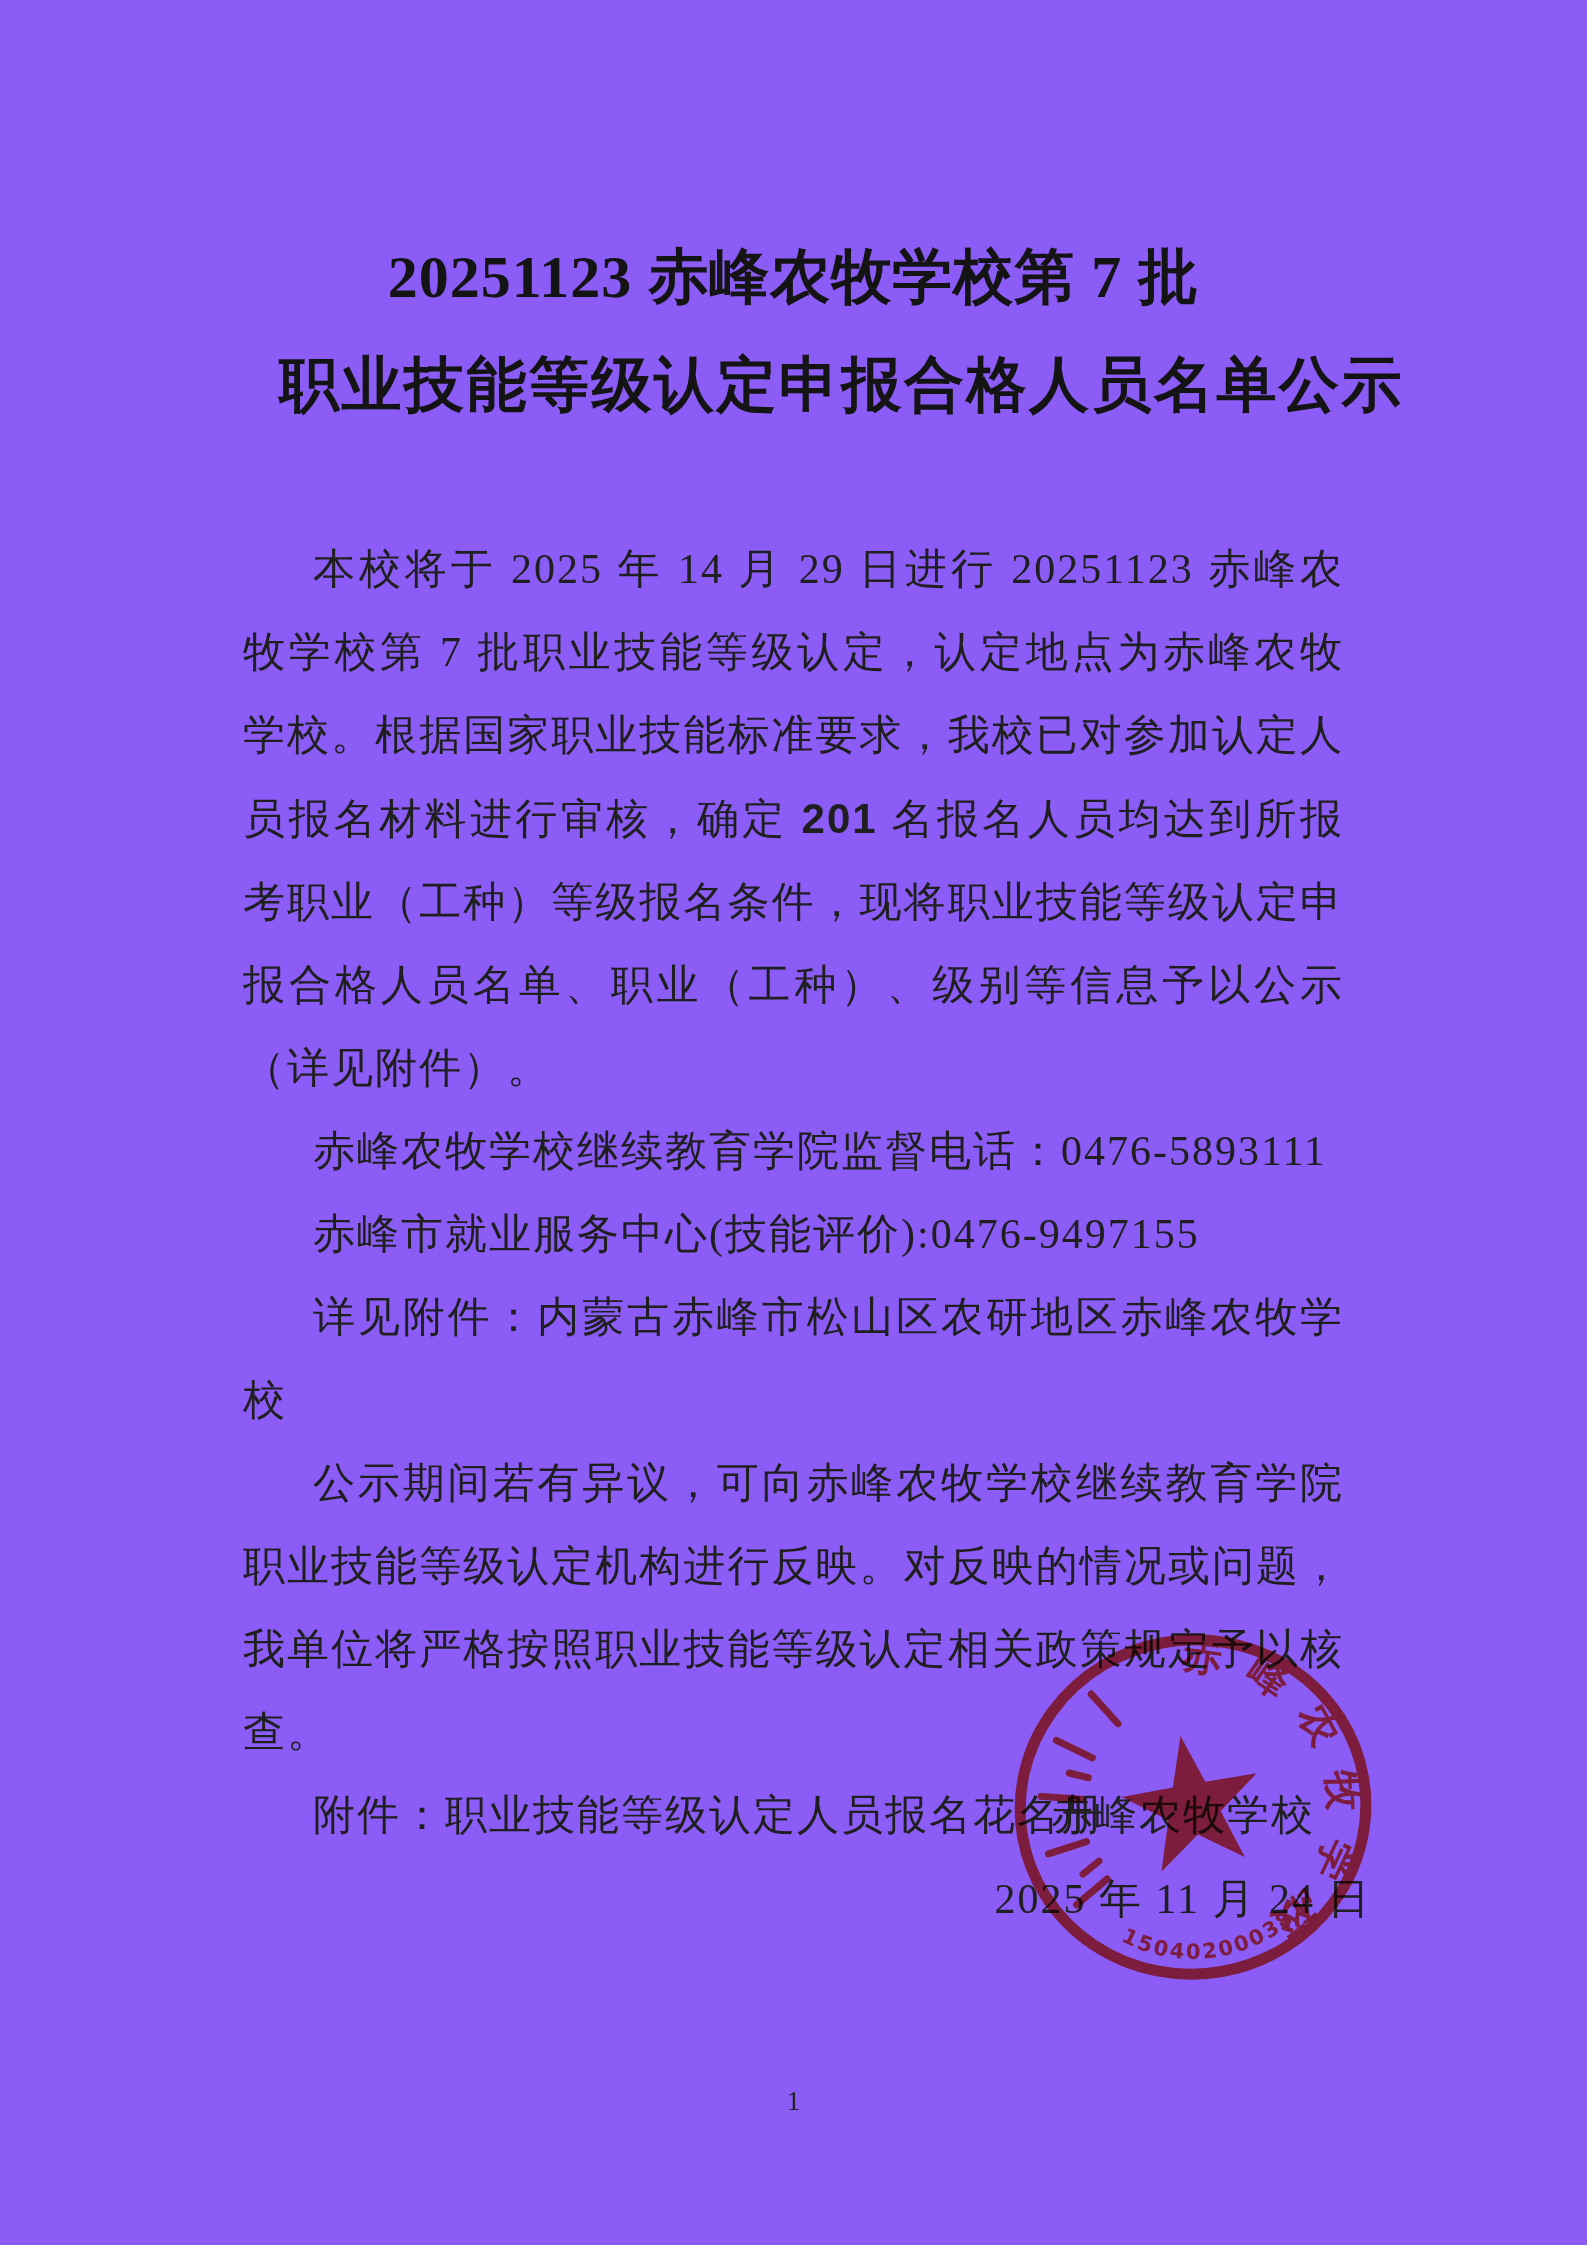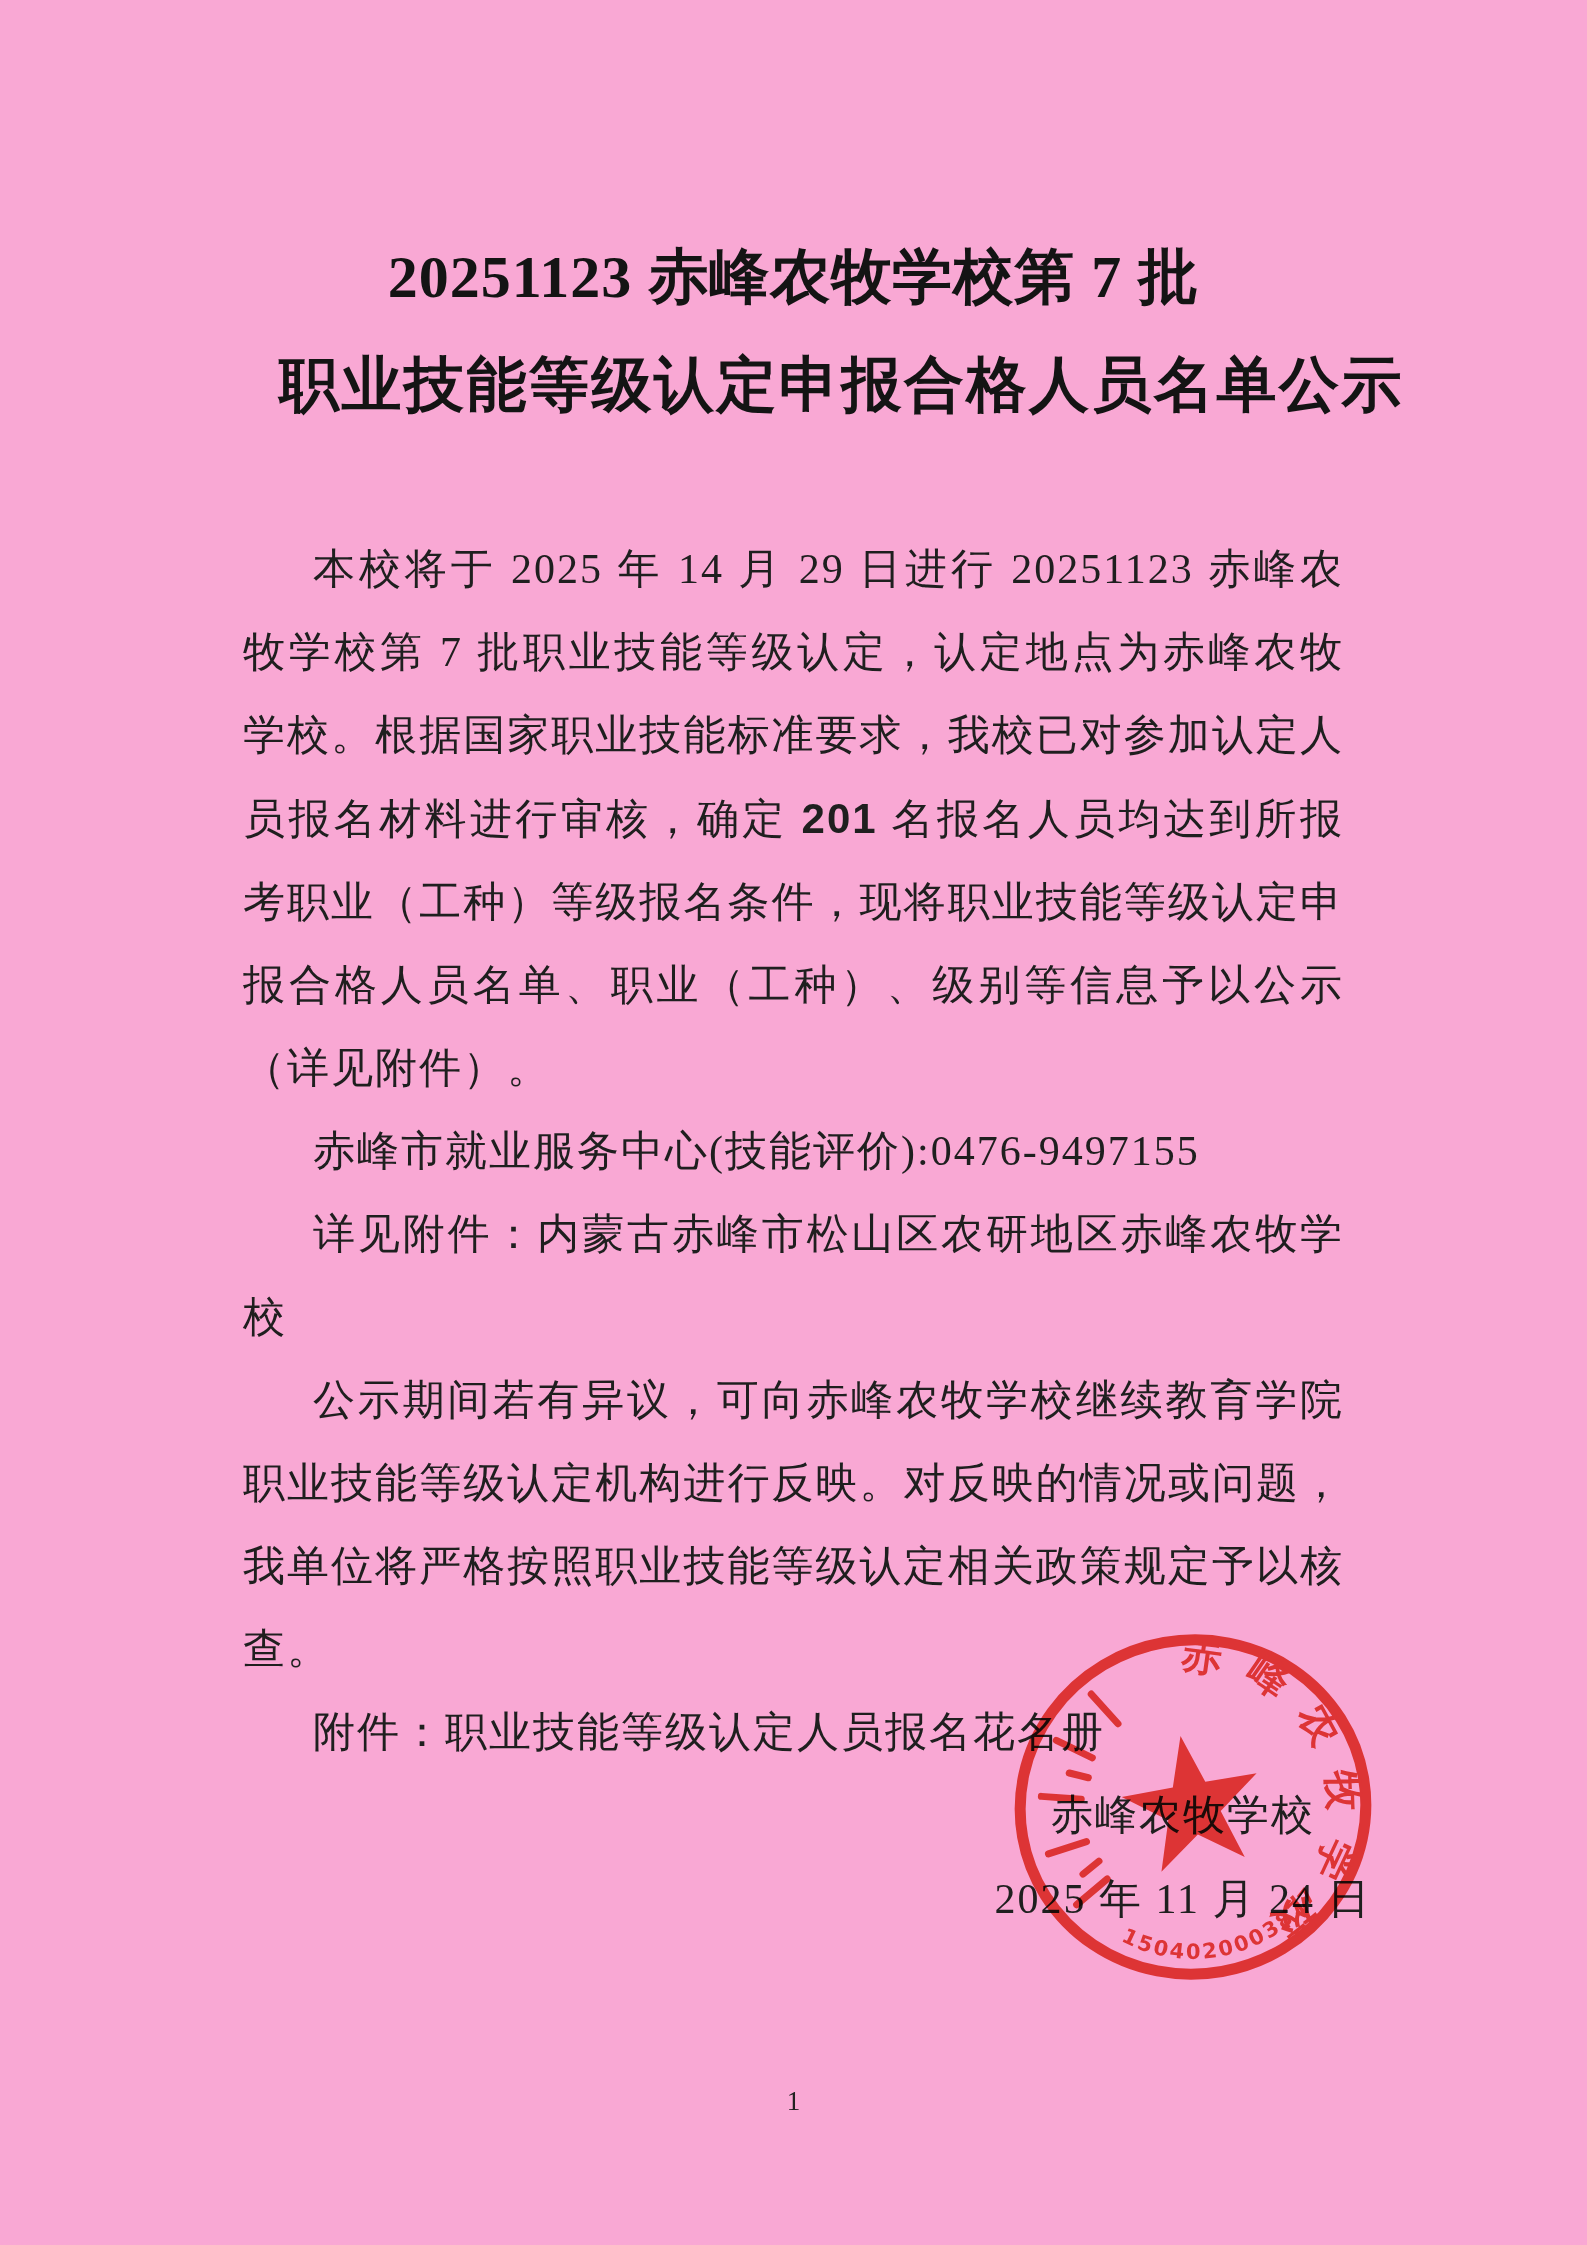--- a/index.html
+++ b/index.html
@@ -1,19 +1,19 @@
 <!DOCTYPE html>
 <html><head>
 <meta charset="utf-8">
 <style>
   html,body{margin:0;padding:0;background:#ffffff;}
   .page{
     position:relative;
     width:1587px;height:2245px;
-    background:#f9a8d4;
+    background:#8b5cf6;
     overflow:hidden;
     font-family:"Liberation Serif","DejaVu Serif",serif;
     color:#1f1f1f;
   }
   .title{
     position:absolute;left:0;width:1587px;
     text-align:center;
     font-size:60px;line-height:66px;
     font-weight:bold;color:#141414;
     margin:0;
@@ -51,20 +51,21 @@
 </head>
 <body>
 
 <div class="page">
 
   <h1 class="title title1">20251123 赤峰农牧学校第 7 批</h1>
   <h1 class="title title2">职业技能等级认定申报合格人员名单公示</h1>
 
   <div class="doc-body">
     <p><span>本校将于 2025 年 14 月 29 日进行 20251123 赤峰农牧学校第 7 批职业技能等级认定，认定地点为赤峰农牧学校。根据国家职业技能标准要求，我校已对参加认定人员报名材料进行审核，确定 </span><b>201</b><span> 名报名人员均达到所报考职业（工种）等级报名条件，现将职业技能等级认定申报合格人员名单、职业（工种）、级别等信息予以公示（详见附件）。</span></p>
+    <p>赤峰农牧学校继续教育学院监督电话：0476-5893111</p>
     <p>赤峰市就业服务中心(技能评价):0476-9497155</p>
     <p>详见附件：内蒙古赤峰市松山区农研地区赤峰农牧学校</p>
     <p>公示期间若有异议，可向赤峰农牧学校继续教育学院职业技能等级认定机构进行反映。对反映的情况或问题，我单位将严格按照职业技能等级认定相关政策规定予以核查。</p>
     <p>附件：职业技能等级认定人员报名花名册</p>
   </div>
 
   <div class="signature">
     <div class="sig-org">赤峰农牧学校</div>
     <div class="sig-date">2025 年 11 月 24 日</div>
   </div>

